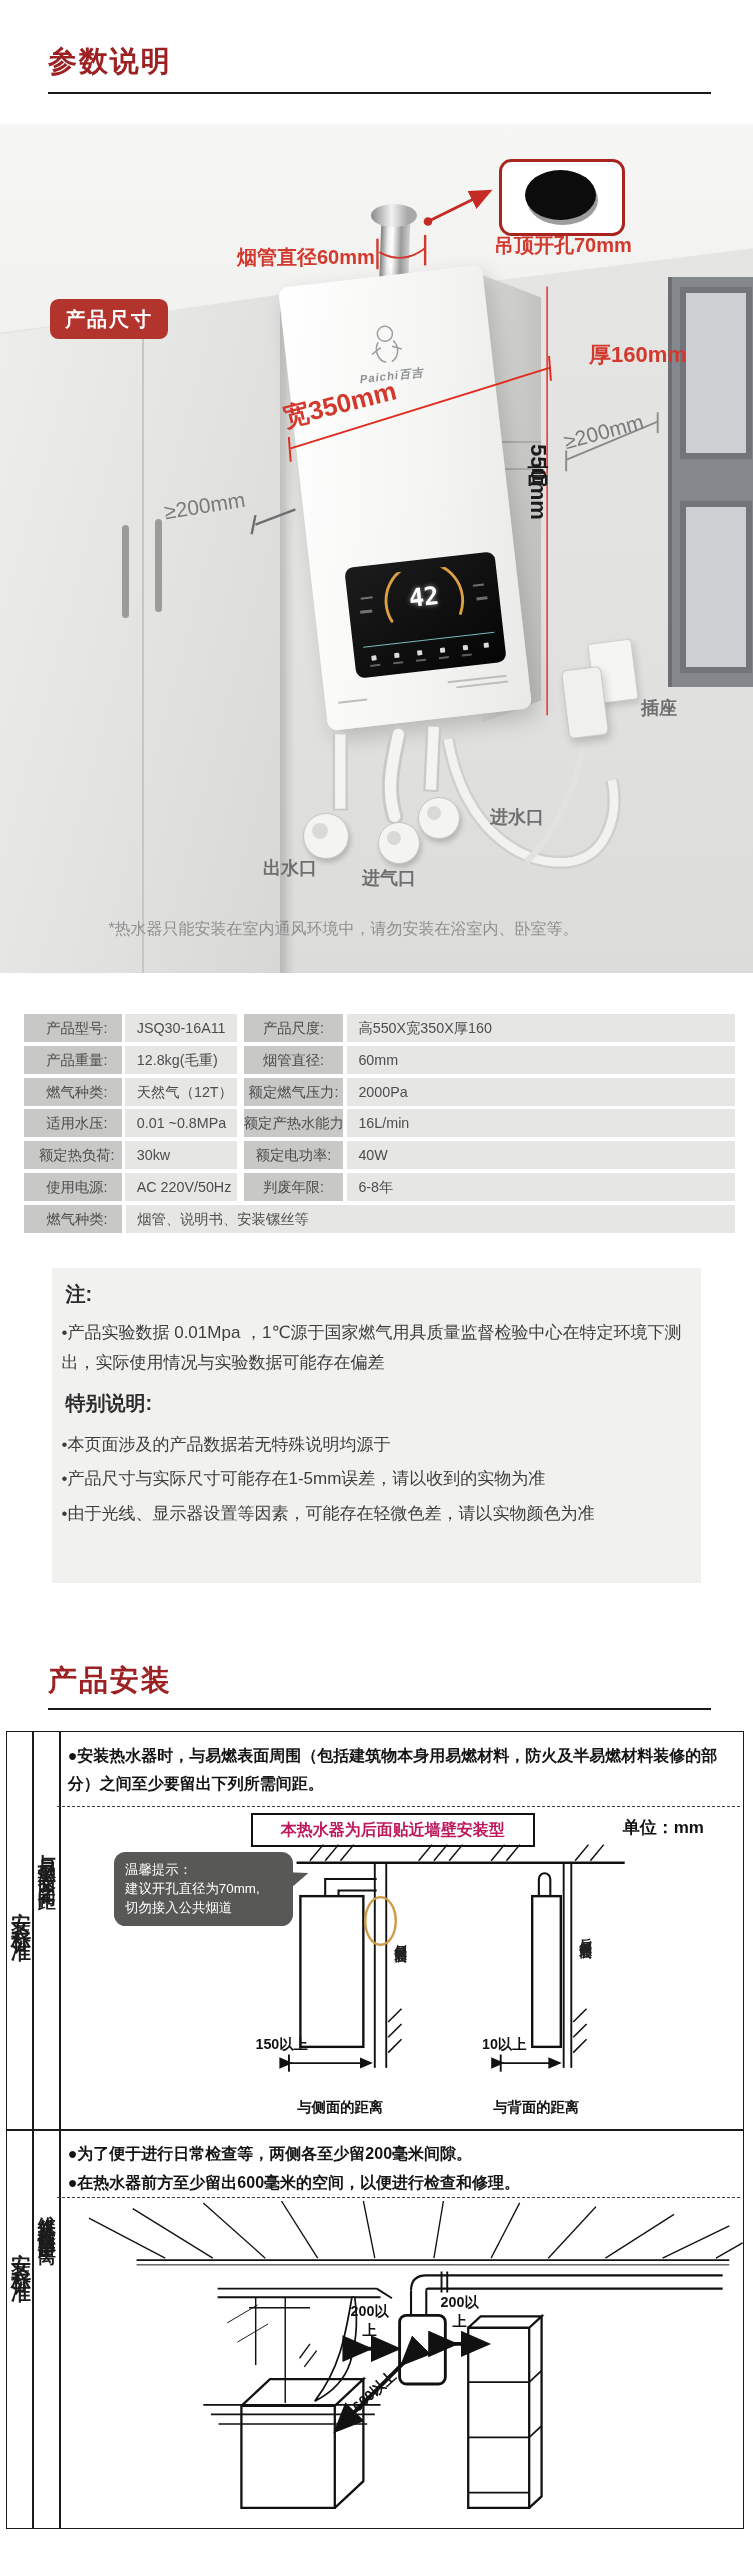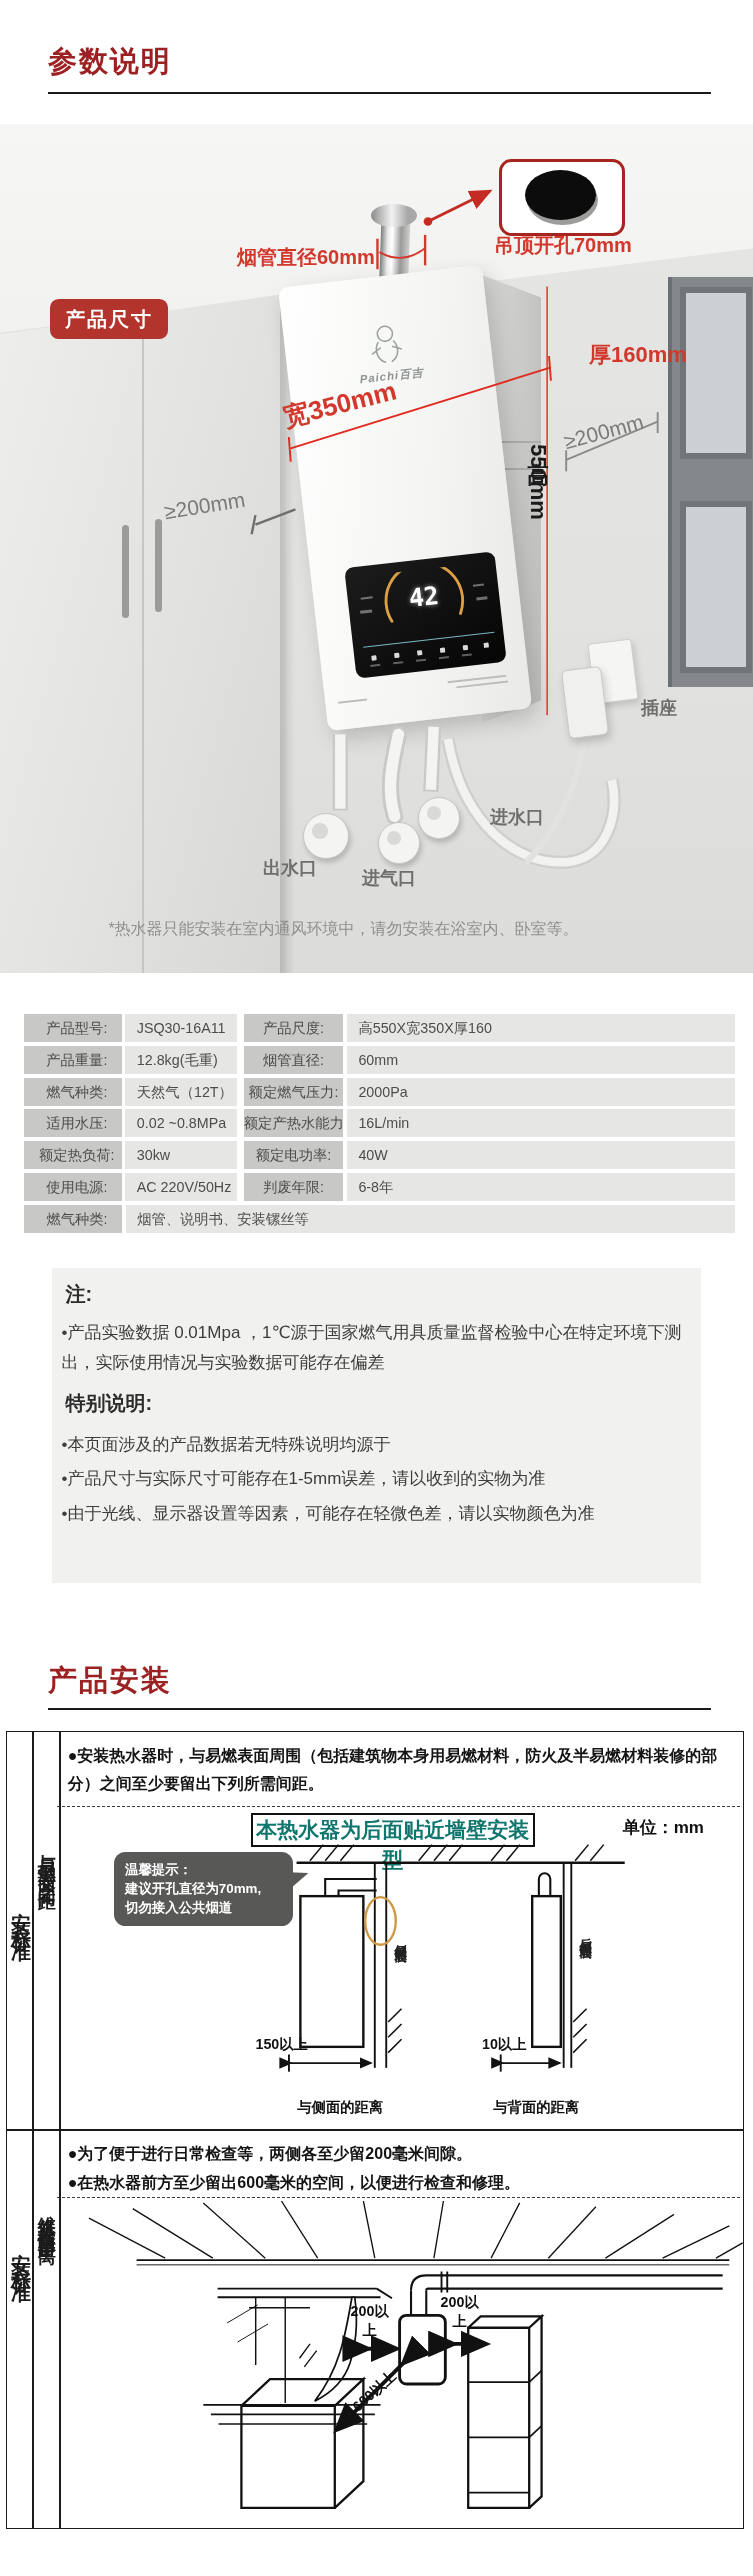--- a/index.html
+++ b/index.html
@@ -66,24 +66,24 @@
   
   .inst{left:5.7px;top:1731px;width:738px;height:798px;border:1.9px solid #1b1b1b;box-sizing:border-box;background:#fff;}
   .vline{top:0;width:1.9px;height:100%;background:#1b1b1b;}
   .hline{left:0;width:100%;height:1.9px;background:#1b1b1b;}
   .vtext{writing-mode:vertical-rl;text-orientation:mixed;color:#1b1b1b;}
   .col1t{font-size:20px;font-weight:bold;letter-spacing:9.5px;}
   .col2t{font-size:18px;font-weight:bold;letter-spacing:5.7px;}
   .ibullet{left:61px;width:668px;font-size:16px;font-weight:600;color:#141414;line-height:28px;}
   .dash{left:50px;width:683px;border-top:1.9px dashed #3c3c3c;}
   .hdr-box{left:244px;width:284px;height:34px;border:2.9px solid #111;box-sizing:border-box;
-    text-align:center;line-height:30px;font-size:21px;font-weight:bold;color:#0f766e;}
+    text-align:center;line-height:30px;font-size:16px;font-weight:bold;color:#be185d;}
   .unit{left:616px;font-size:17px;font-weight:bold;color:#111;}
   .bubble{left:107px;width:179px;height:74px;background:#585856;border-radius:11.4px;color:#fff;
-    padding:7.6px 11.4px;box-sizing:border-box;font-size:13.4px;line-height:19px;font-weight:700;}
+    padding:7.6px 11.4px;box-sizing:border-box;font-size:13.4px;line-height:19px;font-weight:400;}
   .bubble-tip{left:283px;width:0;height:0;border-left:19px solid #585856;border-top:7.6px solid transparent;
     border-bottom:8.6px solid transparent;transform:rotate(-18deg);}
   .diag-vlab{writing-mode:vertical-rl;text-orientation:upright;font-size:12.4px;font-weight:bold;color:#222;letter-spacing:1.9px;}
   .dim-lab{font-size:14.3px;font-weight:bold;color:#111;text-align:center;}
   .diag-cap{font-size:14.3px;font-weight:bold;color:#111;text-align:center;width:105px;}
   svg{display:block;}
 </style>
 </head>
 <body>
 
@@ -235,21 +235,21 @@
       <div class="cell cv w-v2">60mm</div>
     </div>
     <div class="spec-row">
       <div class="cell cl w-l1">燃气种类:</div>
       <div class="cell cv w-v1">天然气（12T）</div>
       <div class="cell cl w-l2">额定燃气压力:</div>
       <div class="cell cv w-v2">2000Pa</div>
     </div>
     <div class="spec-row">
       <div class="cell cl w-l1">适用水压:</div>
-      <div class="cell cv w-v1">0.02 ~0.8MPa</div>
+      <div class="cell cv w-v1">0.01 ~0.8MPa</div>
       <div class="cell cl w-l2">额定产热水能力:</div>
       <div class="cell cv w-v2">16L/min</div>
     </div>
     <div class="spec-row">
       <div class="cell cl w-l1">额定热负荷:</div>
       <div class="cell cv w-v1">30kw</div>
       <div class="cell cl w-l2">额定电功率:</div>
       <div class="cell cv w-v2">40W</div>
     </div>
     <div class="spec-row">

